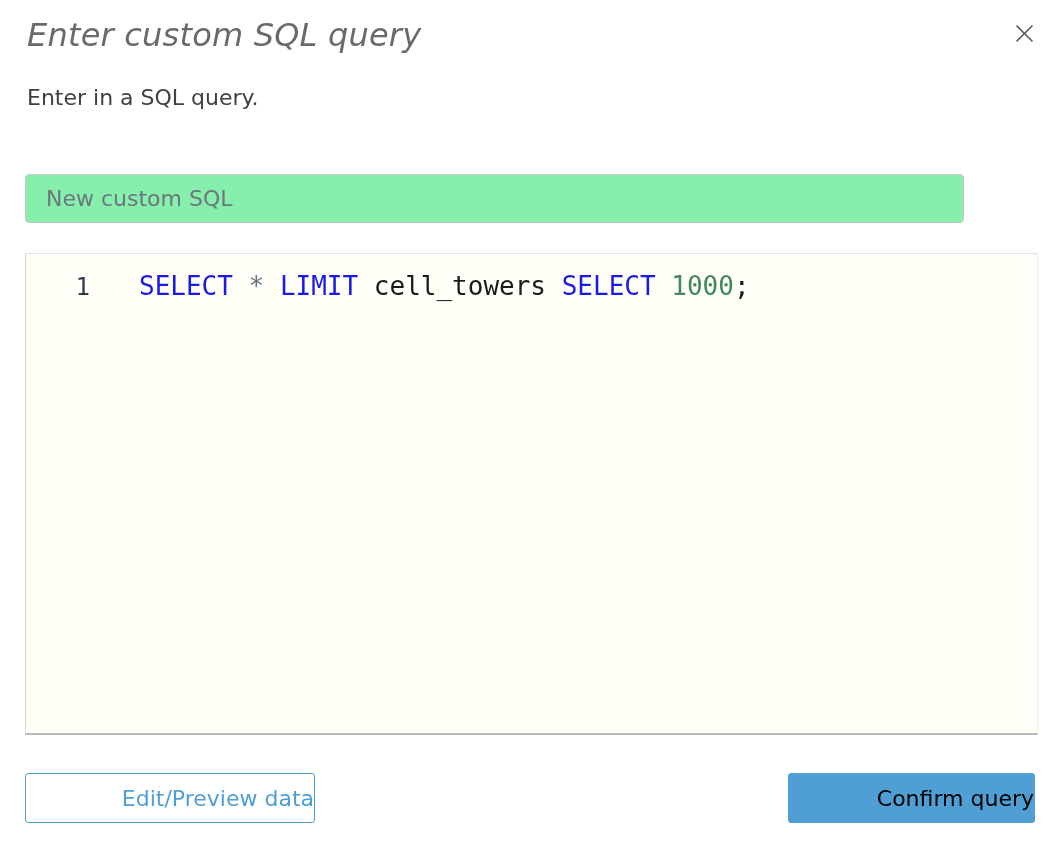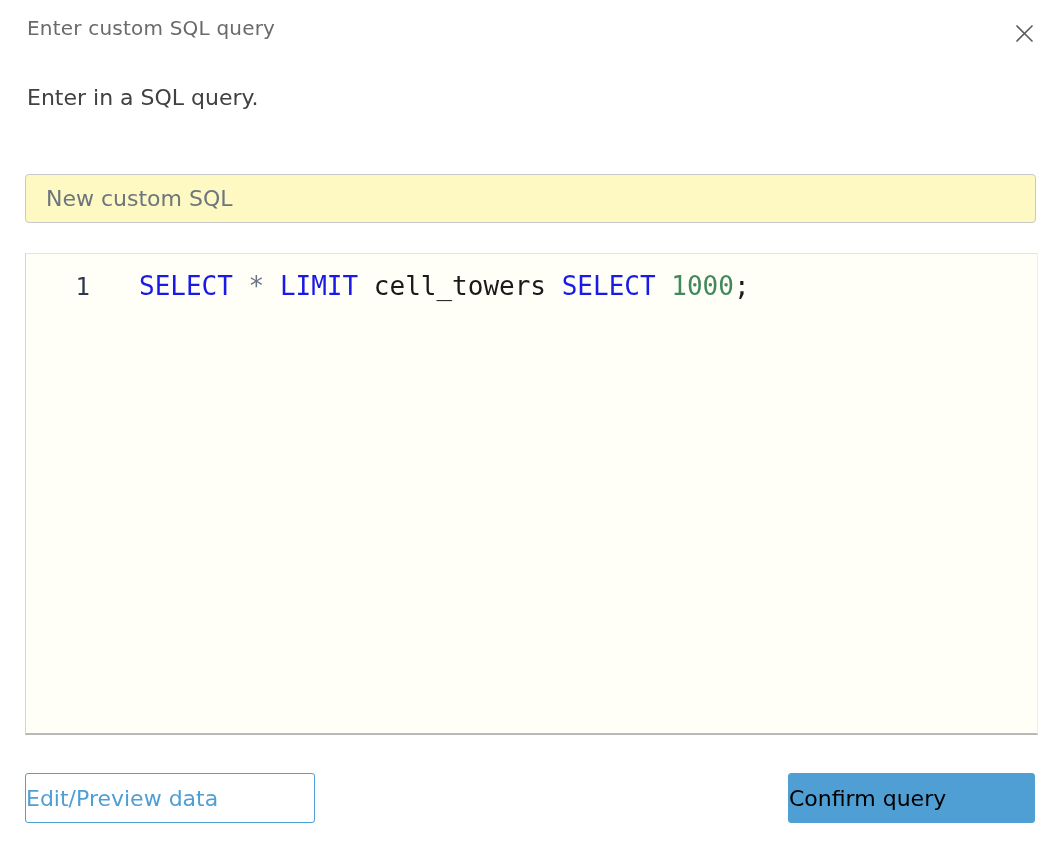--- a/index.html
+++ b/index.html
@@ -7,47 +7,48 @@
   body {
     width: 1061px; height: 845px;
     font-family: "DejaVu Sans", sans-serif;
     position: relative;
     overflow: hidden;
   }
   .dialog { position: relative; width: 1061px; height: 845px; background: #fff; }
 
   .dialog-title {
     position: absolute; left: 27px; top: 16px;
-    font-size: 20px; font-weight: 400;
+    font-size: 32px; font-weight: 400;
     color: var(--title-gray, #6a6a6a);
     letter-spacing: 0.2px;
     white-space: nowrap;
+    font-style: italic;
   }
   .close-btn {
     position: absolute; right: 24px; top: 20px;
     width: 26px; height: 26px;
     background: transparent; border: none; cursor: pointer;
     display: flex; align-items: center; justify-content: center;
     padding: 0;
   }
   .close-btn svg { display: block; }
 
   .dialog-subtitle {
     position: absolute; left: 27px; top: 85px;
     font-size: 22px; font-weight: 400;
     color: var(--subtitle-gray, #414141);
     white-space: nowrap;
   }
 
   .name-input {
     position: absolute; left: 25px; top: 174px;
-    width: 1011px; height: 49px;
+    width: 939px; height: 49px;
     border: 1px solid var(--input-border, #c8c8c8);
     border-radius: 4px;
-    background: #fef9c3;
+    background: #86efac;
     padding: 0 20px;
     font-family: "DejaVu Sans", sans-serif;
     font-size: 22px;
     color: var(--input-text, #6d757d);
     outline: none;
   }
 
   .sql-editor {
     position: absolute; left: 25px; top: 253px;
     width: 1013px; height: 482px;
@@ -82,21 +83,21 @@
   .tok-operator { color: var(--operator, #6a7585); }
   .tok-number   { color: var(--number-literal, #41895c); text-align: right; }
   .tok-plain    { color: var(--plain-code, #1a1a1a); margin-top: 33px; }
 
   .footer-btn {
     position: absolute; top: 773px; height: 50px;
     font-family: "DejaVu Sans", sans-serif;
     font-size: 22px;
     border-radius: 3px;
     cursor: pointer;
-    text-align: left;
+    text-align: right;
     white-space: nowrap;
   }
   .btn-outline {
     left: 25px; width: 290px;
     background: #ffffff;
     border: 1px solid var(--accent-blue, #4f9fd5);
     color: var(--accent-blue, #4f9fd5);
   }
   .btn-primary {
     left: 788px; width: 247px;

